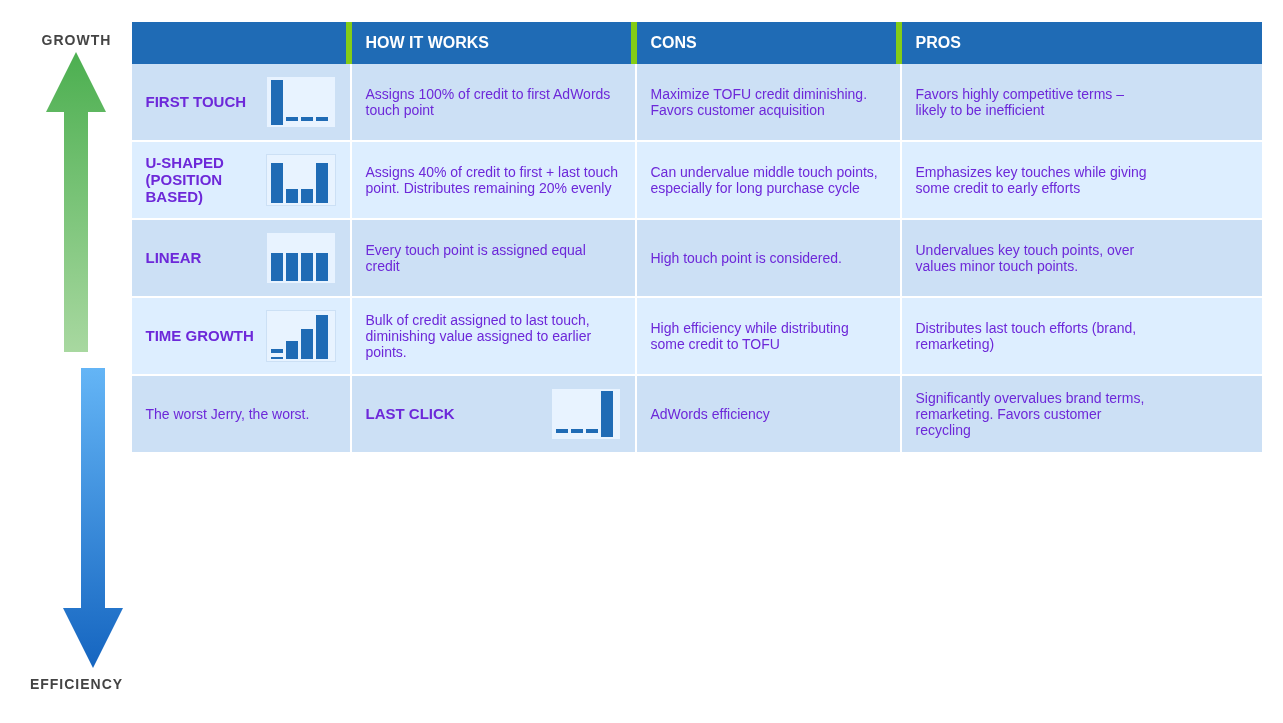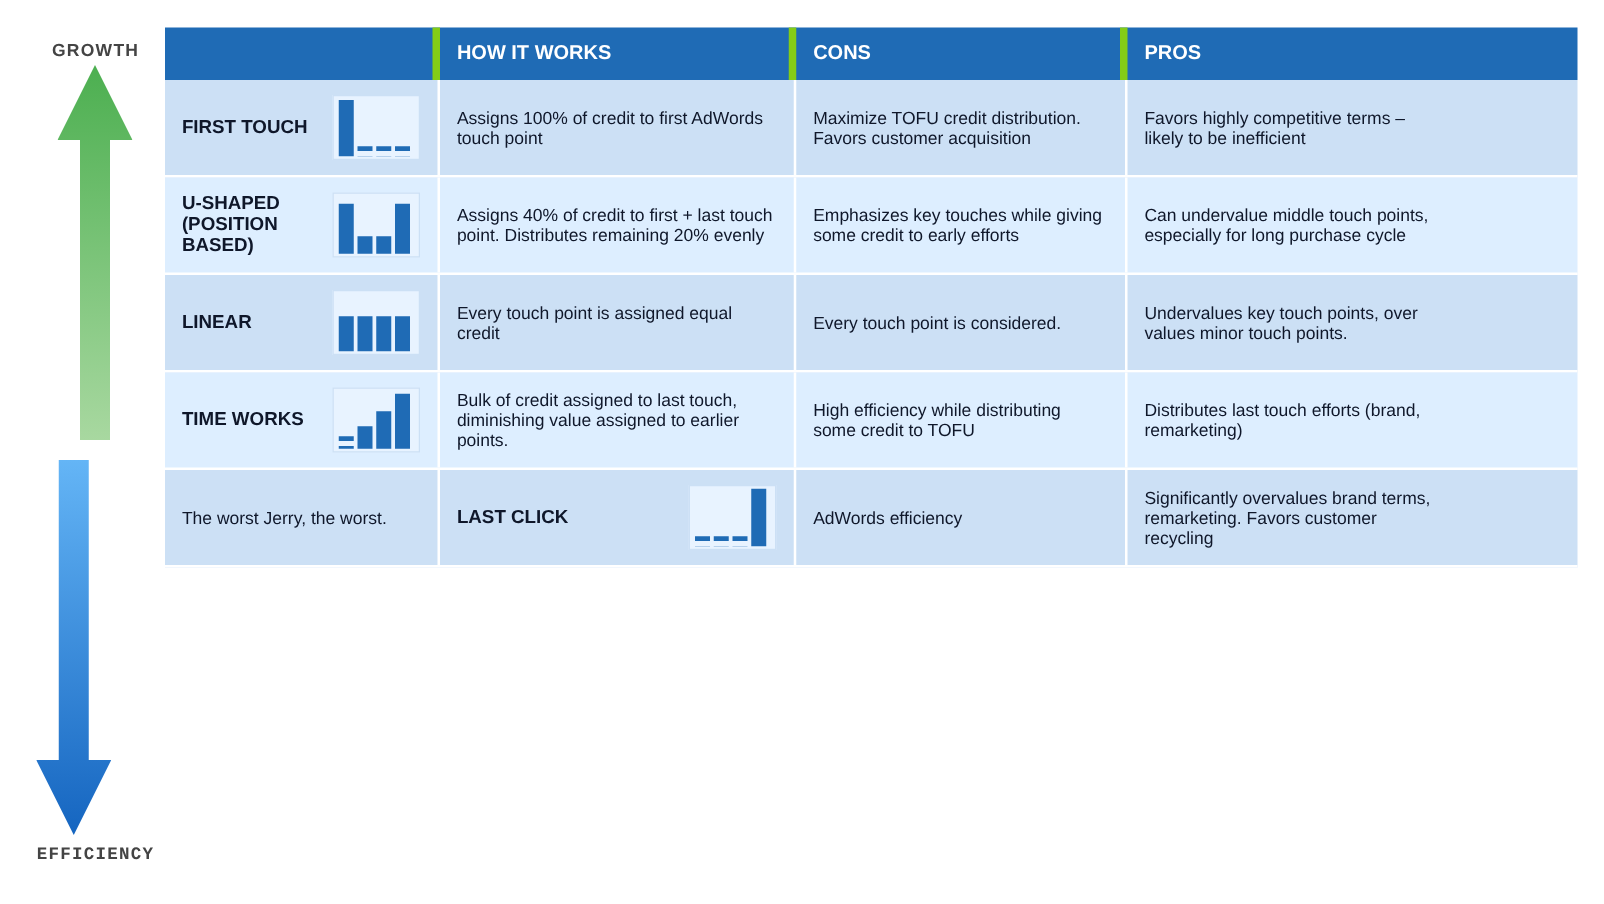--- a/index.html
+++ b/index.html
@@ -37,23 +37,22 @@
     }
     .arrow-growth {
       display: flex;
       flex-direction: column;
       align-items: center;
       gap: 4px;
     }
     .arrow-efficiency {
       display: flex;
       flex-direction: column;
-      align-items: flex-start;
+      align-items: flex-end;
       gap: 8px;
-      font-family: Liberation Mono, monospace;
     }
     
     .arrow-svg {
       width: 60px;
     }
 
     
     .table-wrap {
       flex: 1;
       display: flex;
@@ -85,21 +84,21 @@
     }
     .table-row:nth-child(odd) {
       background: #cce0f5;
     }
     .table-row:nth-child(even) {
       background: #ddeeff;
     }
     .td {
       padding: 12px 14px;
       font-size: 14px;
-      color: #0f172a;
+      color: #6d28d9;
       border-right: 2px solid #fff;
       display: flex;
       align-items: center;
     }
     .td:last-child { border-right: none; }
     .td-name {
       font-weight: bold;
       font-size: 15px;
       display: flex;
       flex-direction: row;
@@ -183,54 +182,54 @@
           <div class="td td-name">
             <span class="name-text">FIRST TOUCH</span>
             <div class="bar-chart">
               <div class="bar" style="height: 45px;"></div>
               <div class="bar-dashed" style="height: 8px;"></div>
               <div class="bar-dashed" style="height: 8px;"></div>
               <div class="bar-dashed" style="height: 8px;"></div>
             </div>
           </div>
           <div class="td">Assigns 100% of credit to first AdWords touch point</div>
-          <div class="td">Maximize TOFU credit distribution. Favors customer acquisition</div>
+          <div class="td">Maximize TOFU credit diminishing. Favors customer acquisition</div>
           <div class="td">Favors highly competitive terms – likely to be inefficient</div>
         </div>
         <div class="table-row">
           <div class="td td-name">
             <span class="name-text">U-SHAPED (POSITION BASED)</span>
             <div class="bar-chart">
               <div class="bar" style="height: 40px;"></div>
               <div class="bar" style="height: 14px;"></div>
               <div class="bar" style="height: 14px;"></div>
               <div class="bar" style="height: 40px;"></div>
             </div>
           </div>
           <div class="td">Assigns 40% of credit to first + last touch point. Distributes remaining 20% evenly</div>
+          <div class="td">Can undervalue middle touch points, especially for long purchase cycle</div>
           <div class="td">Emphasizes key touches while giving some credit to early efforts</div>
-          <div class="td">Can undervalue middle touch points, especially for long purchase cycle</div>
         </div>
         <div class="table-row">
           <div class="td td-name">
             <span class="name-text">LINEAR</span>
             <div class="bar-chart">
               <div class="bar" style="height: 28px;"></div>
               <div class="bar" style="height: 28px;"></div>
               <div class="bar" style="height: 28px;"></div>
               <div class="bar" style="height: 28px;"></div>
             </div>
           </div>
           <div class="td">Every touch point is assigned equal credit</div>
-          <div class="td">Every touch point is considered.</div>
+          <div class="td">High touch point is considered.</div>
           <div class="td">Undervalues key touch points, over values minor touch points.</div>
         </div>
         <div class="table-row">
           <div class="td td-name">
-            <span class="name-text">TIME WORKS</span>
+            <span class="name-text">TIME GROWTH</span>
             <div class="bar-chart">
               <div class="bar-dashed" style="height: 10px;"></div>
               <div class="bar" style="height: 18px;"></div>
               <div class="bar" style="height: 30px;"></div>
               <div class="bar" style="height: 44px;"></div>
             </div>
           </div>
           <div class="td">Bulk of credit assigned to last touch, diminishing value assigned to earlier points.</div>
           <div class="td">High efficiency while distributing some credit to TOFU</div>
           <div class="td">Distributes last touch efforts (brand, remarketing)</div>

